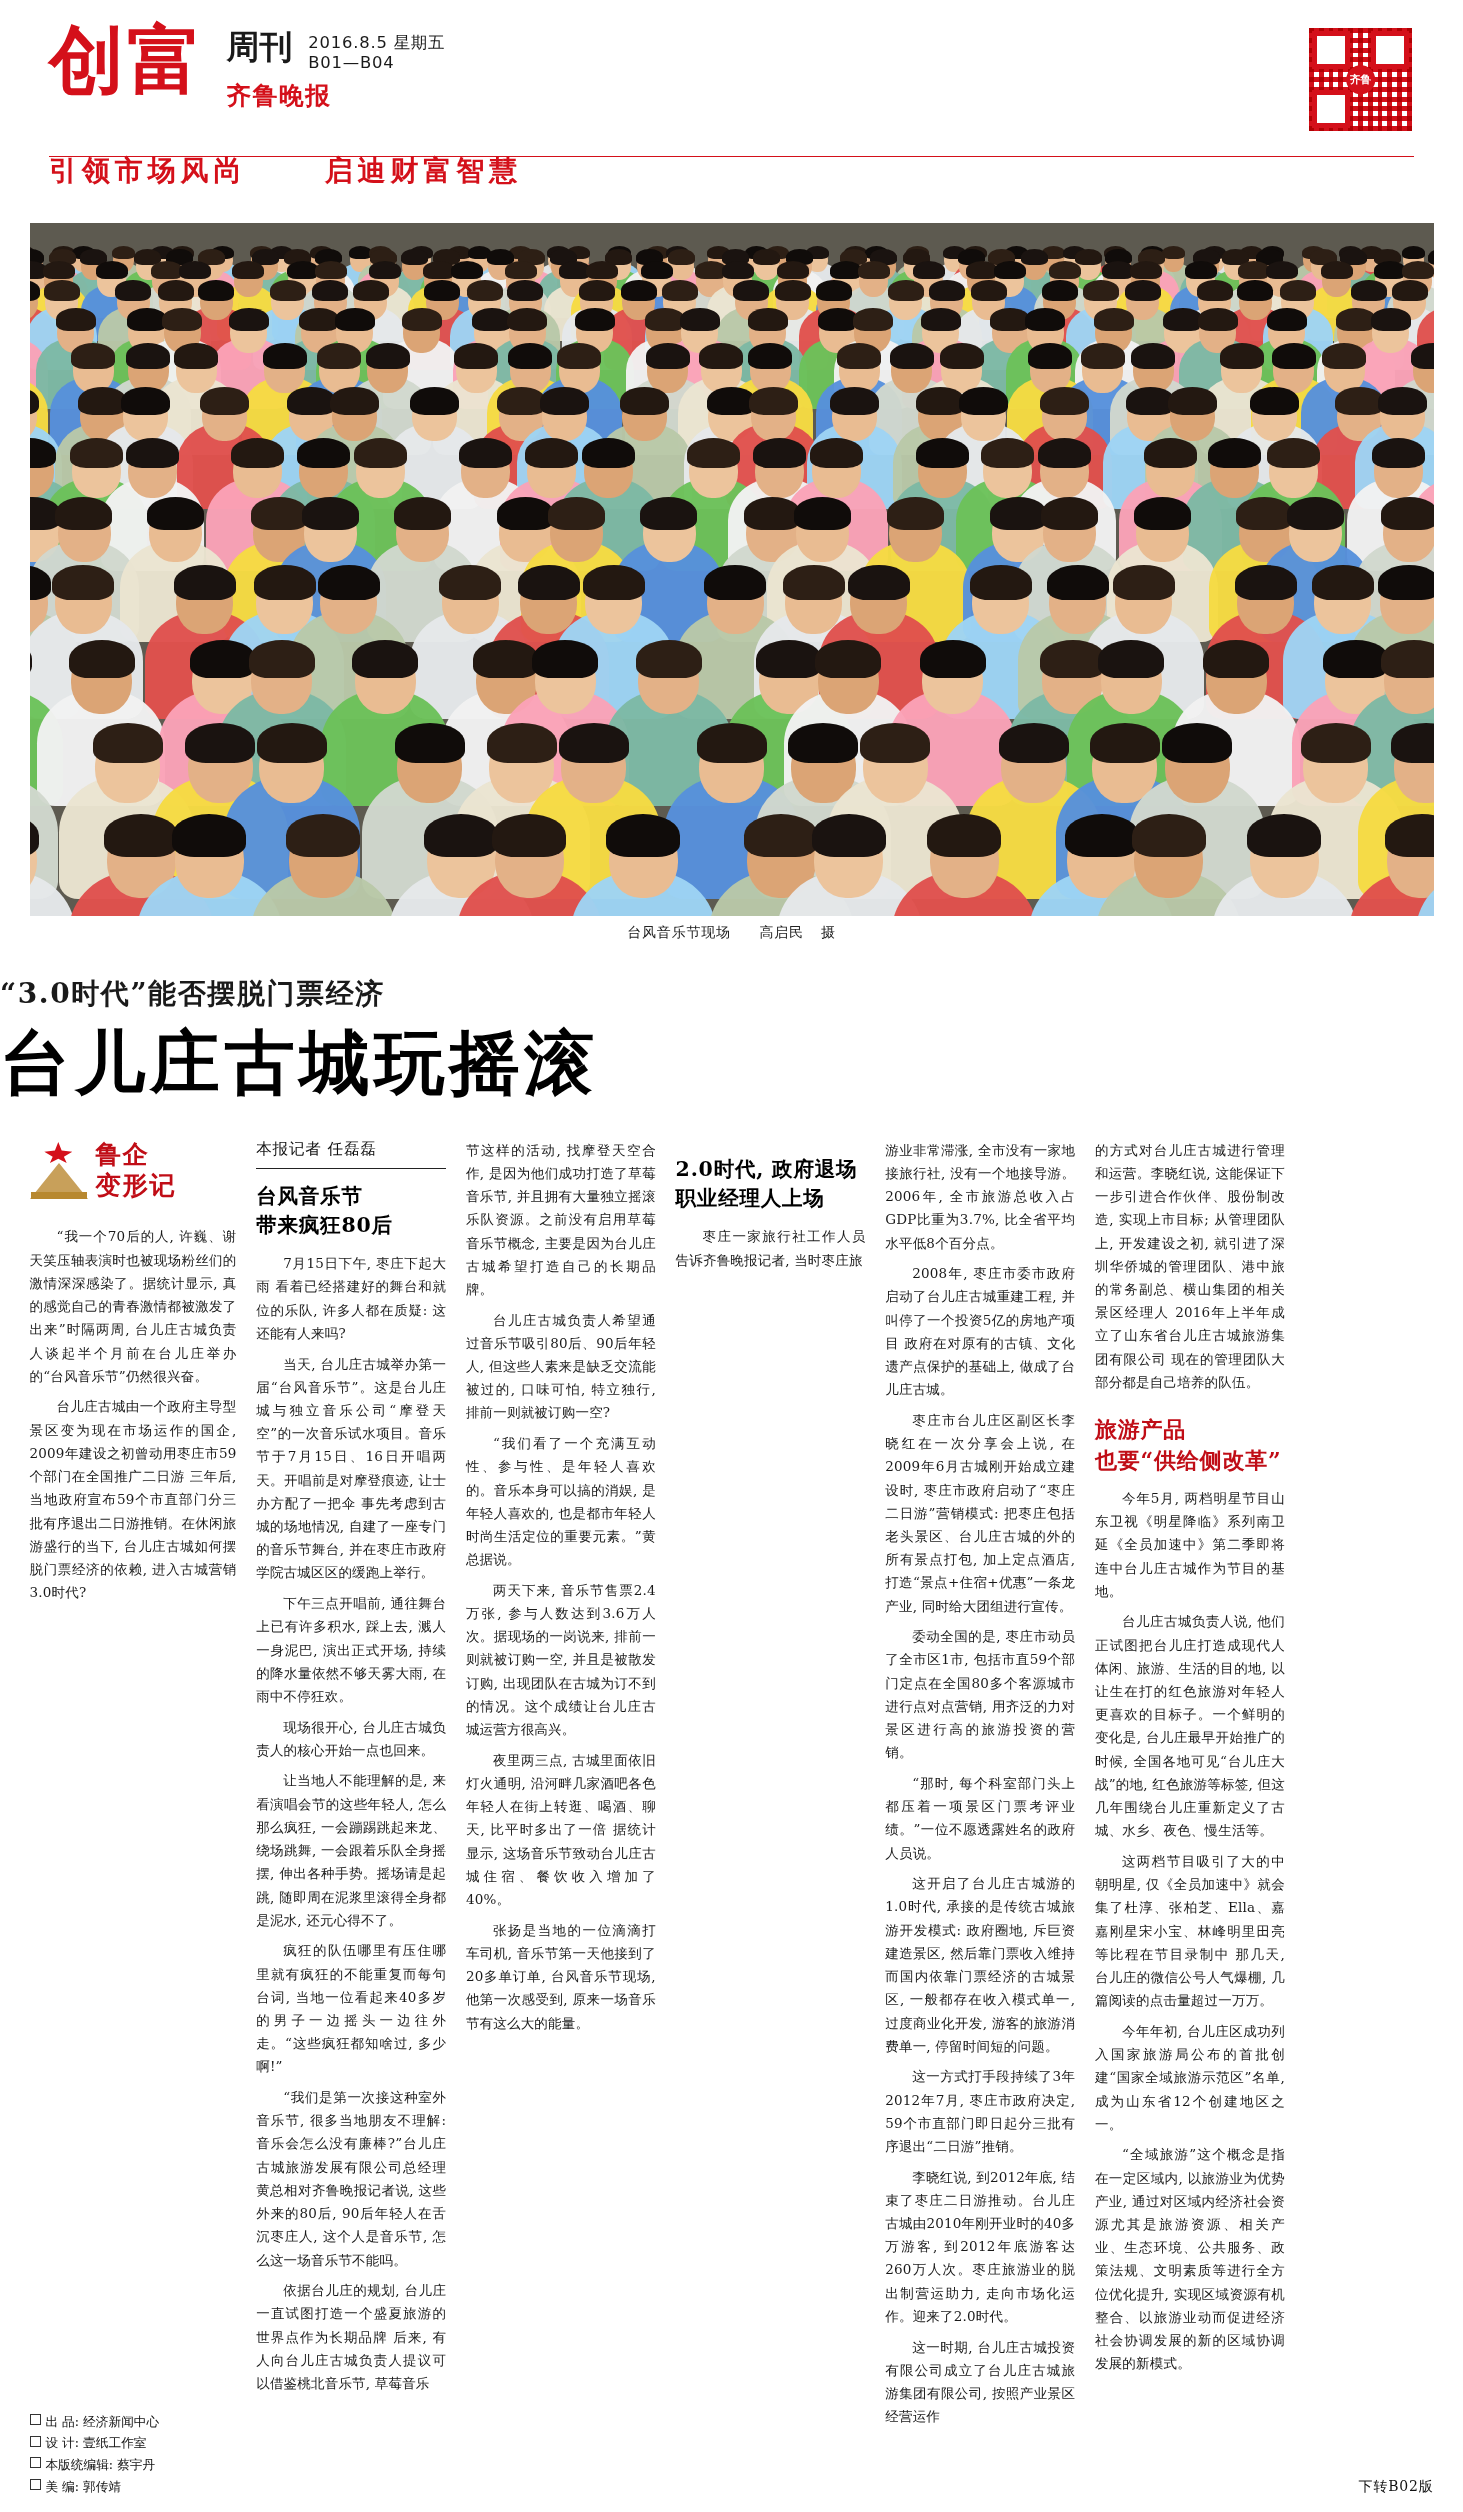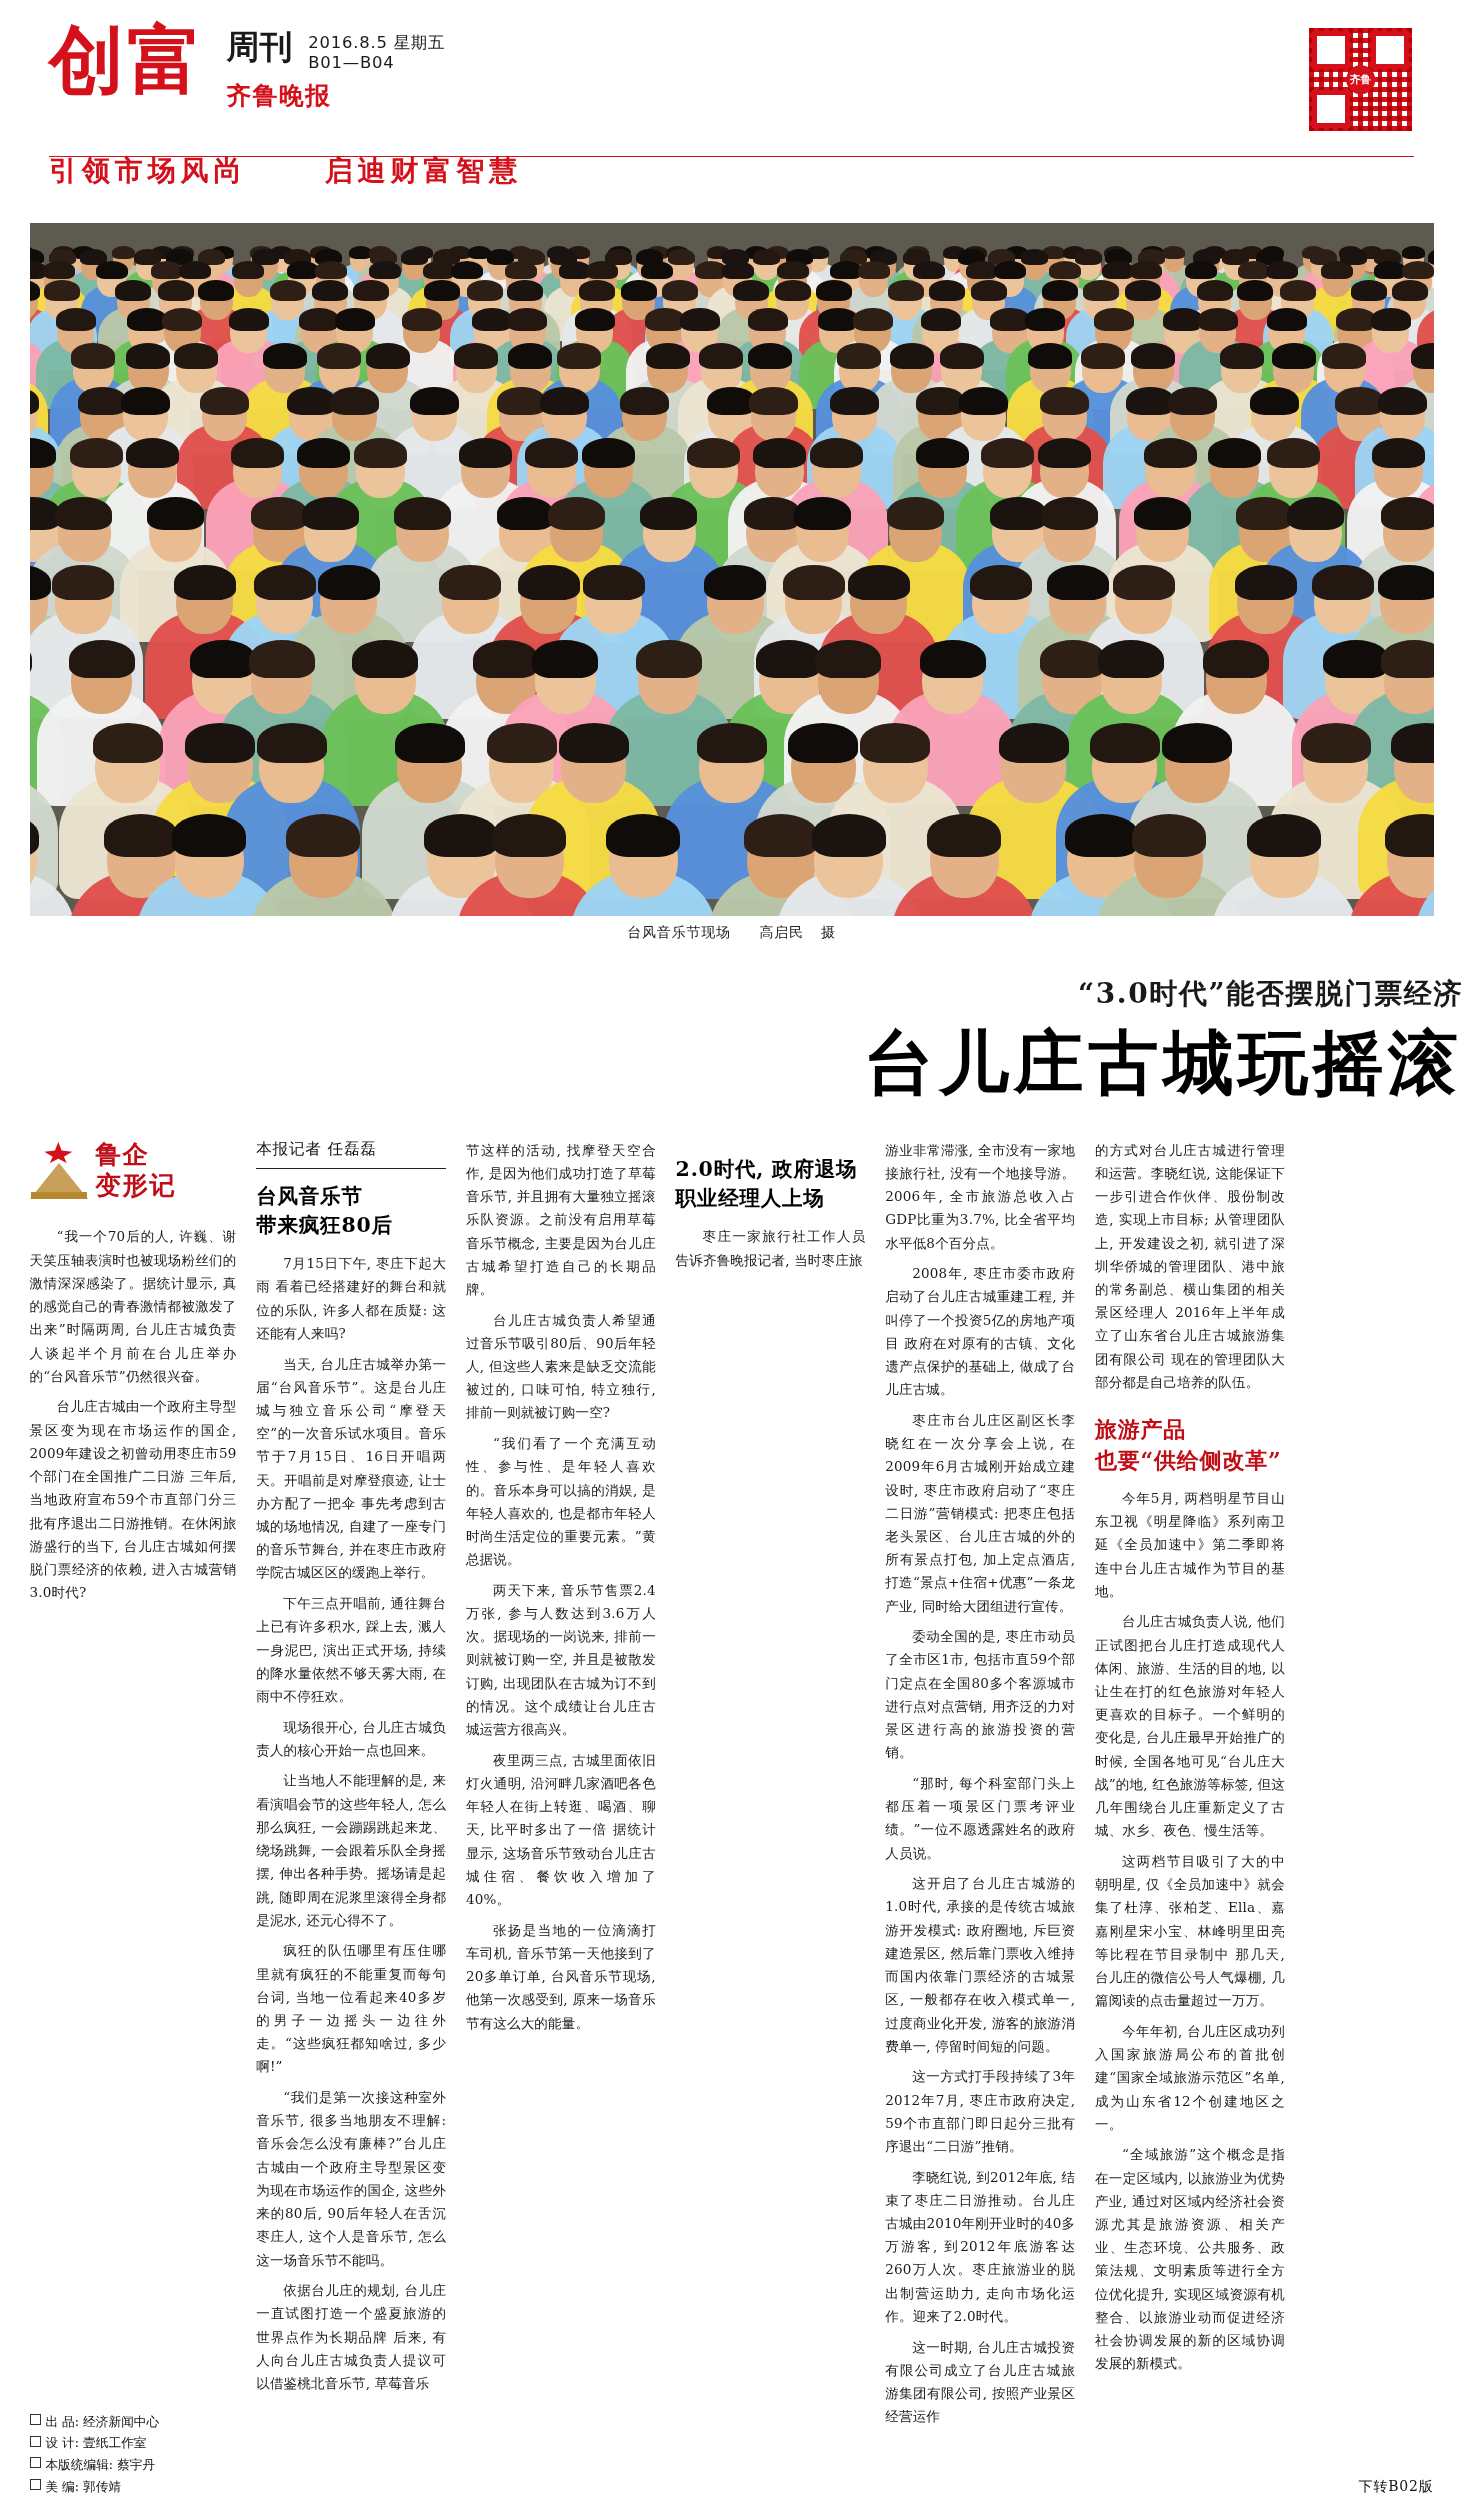--- a/index.html
+++ b/index.html
@@ -170,21 +170,21 @@
     text-align: center;
     font-size: 14px;
     color: #222;
     letter-spacing: 0.8px;
   }
   .photo-caption .sp { display: inline-block; width: 18px; }
 
   
   .headline-block {
     margin-top: 33px;
-    text-align: right;
+    text-align: left;
   }
   .kicker {
     font-family: "DejaVu Serif", "Liberation Serif", serif;
     font-weight: bold;
     font-size: 28px;
     color: #1a1a1a;
     letter-spacing: 1.6px;
   }
   .headline {
     margin-top: 13px;
@@ -1321,21 +1321,21 @@
       <div class="sub-head">
         <div>台风音乐节</div>
         <div>带来疯狂80后</div>
       </div>
       <p class="body indent">7月15日下午, 枣庄下起大雨 看着已经搭建好的舞台和就位的乐队, 许多人都在质疑: 这还能有人来吗?</p>
       <p class="body indent">当天, 台儿庄古城举办第一届“台风音乐节”。这是台儿庄城与独立音乐公司“摩登天空”的一次音乐试水项目。音乐节于7月15日、16日开唱两天。开唱前是对摩登痕迹, 让士办方配了一把伞 事先考虑到古城的场地情况, 自建了一座专门的音乐节舞台, 并在枣庄市政府学院古城区区的缓跑上举行。</p>
       <p class="body indent">下午三点开唱前, 通往舞台上已有许多积水, 踩上去, 溅人一身泥巴, 演出正式开场, 持续的降水量依然不够天雾大雨, 在雨中不停狂欢。</p>
       <p class="body indent">现场很开心, 台儿庄古城负责人的核心开始一点也回来。</p>
       <p class="body indent">让当地人不能理解的是, 来看演唱会节的这些年轻人, 怎么那么疯狂, 一会蹦踢跳起来龙、绕场跳舞, 一会跟着乐队全身摇摆, 伸出各种手势。摇场请是起跳, 随即周在泥浆里滚得全身都是泥水, 还元心得不了。</p>
       <p class="body indent">疯狂的队伍哪里有压住哪里就有疯狂的不能重复而每句台词, 当地一位看起来40多岁的男子一边摇头一边往外走。“这些疯狂都知啥过, 多少啊!”</p>
-      <p class="body indent">“我们是第一次接这种室外音乐节, 很多当地朋友不理解: 音乐会怎么没有廉棒?”台儿庄古城由一个政府主导型景区变为现在市场运作的国企, 这些外来的80后, 90后年轻人在舌沉枣庄人, 这个人是音乐节, 怎么这一场音乐节不能吗。</p>
+      <p class="body indent">“我们是第一次接这种室外音乐节, 很多当地朋友不理解: 音乐会怎么没有廉棒?”台儿庄古城旅游发展有限公司总经理黄总相对齐鲁晚报记者说, 这些外来的80后, 90后年轻人在舌沉枣庄人, 这个人是音乐节, 怎么这一场音乐节不能吗。</p>
       <p class="body indent">依据台儿庄的规划, 台儿庄一直试图打造一个盛夏旅游的世界点作为长期品牌 后来, 有人向台儿庄古城负责人提议可以借鉴桃北音乐节, 草莓音乐</p>
     </div>
 
     <div class="col">
       <p class="body">节这样的活动, 找摩登天空合作, 是因为他们成功打造了草莓音乐节, 并且拥有大量独立摇滚乐队资源。之前没有启用草莓音乐节概念, 主要是因为台儿庄古城希望打造自己的长期品牌。</p>
       <p class="body indent">台儿庄古城负责人希望通过音乐节吸引80后、90后年轻人, 但这些人素来是缺乏交流能被过的, 口味可怕, 特立独行, 排前一则就被订购一空?</p>
       <p class="body indent">“我们看了一个充满互动性、参与性、是年轻人喜欢的。音乐本身可以搞的消娱, 是年轻人喜欢的, 也是都市年轻人时尚生活定位的重要元素。”黄总据说。</p>
       <p class="body indent">两天下来, 音乐节售票2.4万张, 参与人数达到3.6万人次。据现场的一岗说来, 排前一则就被订购一空, 并且是被散发订购, 出现团队在古城为订不到的情况。这个成绩让台儿庄古城运营方很高兴。</p>
       <p class="body indent">夜里两三点, 古城里面依旧灯火通明, 沿河畔几家酒吧各色年轻人在街上转逛、喝酒、聊天, 比平时多出了一倍 据统计显示, 这场音乐节致动台儿庄古城住宿、餐饮收入增加了40%。</p>
       <p class="body indent">张扬是当地的一位滴滴打车司机, 音乐节第一天他接到了20多单订单, 台风音乐节现场, 他第一次感受到, 原来一场音乐节有这么大的能量。</p>

